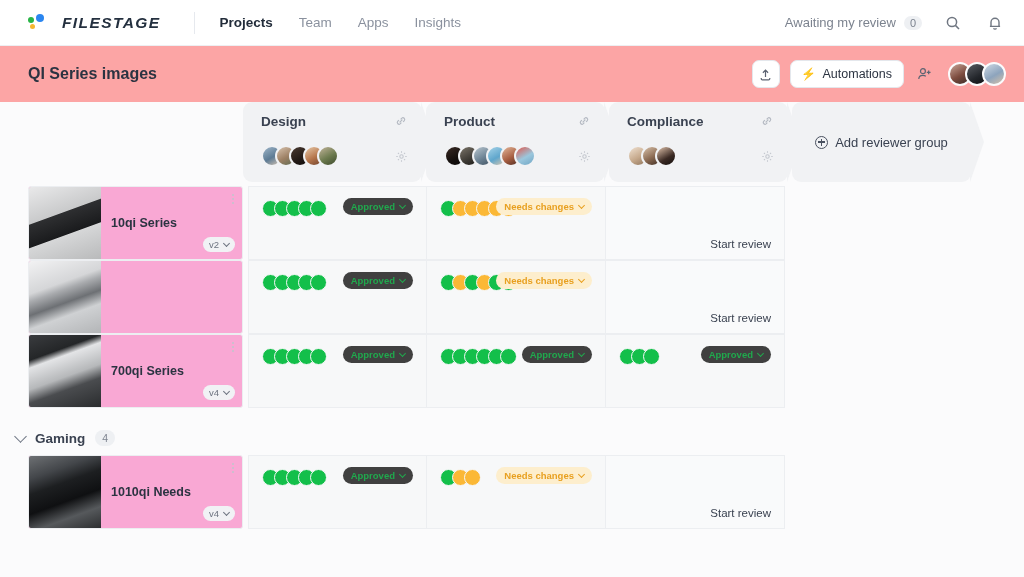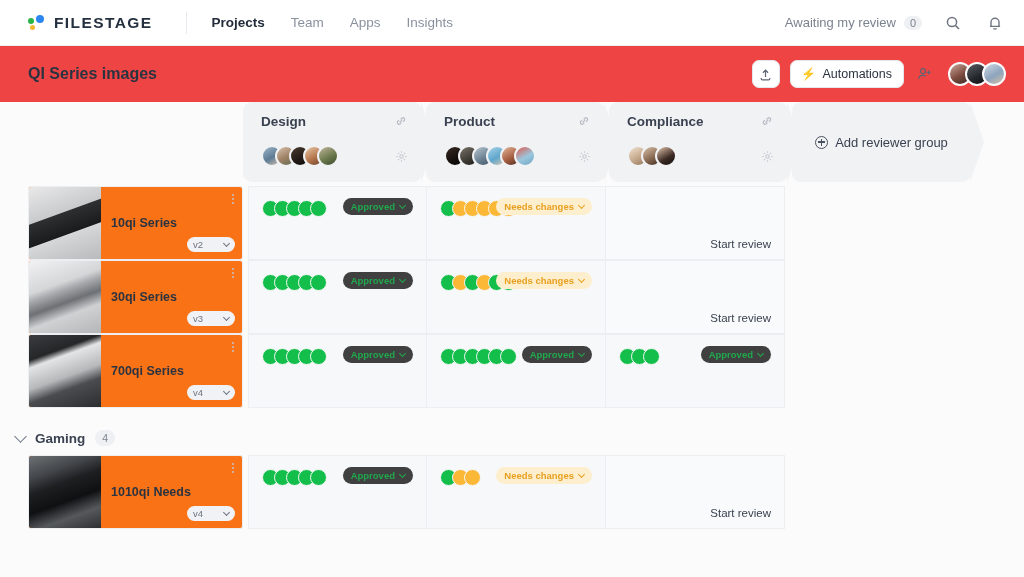--- a/index.html
+++ b/index.html
@@ -13,21 +13,21 @@
 
   
   .topnav {
     height: 46px;
     background: #ffffff;
     border-bottom: 1px solid #edeff2;
     display: flex;
     align-items: center;
     padding: 0 18px 0 28px;
   }
-  .brand { display: flex; align-items: center; gap: 8px; }
+  .brand { display: flex; gap: 16px; font-style: italic; }
   .brand-dots { position: relative; width: 18px; height: 16px; }
   .brand-dots i {
     position: absolute; border-radius: 50%; display: block;
   }
   .bd1 { width: 6px; height: 6px; background: #28b446; left: 0; top: 3px; }
   .bd2 { width: 8px; height: 8px; background: #2b86f0; left: 8px; top: 0px; }
   .bd3 { width: 5px; height: 5px; background: #f5b731; left: 2px; top: 10px; }
   .brand-text {
     font-size: 15.5px; font-weight: bold; letter-spacing: 1.4px;
     color: #24303f;
@@ -52,21 +52,21 @@
     font-size: 11px; padding: 1px 6px; min-width: 18px; text-align: center;
   }
   .icon-btn {
     width: 22px; height: 22px; display: flex; align-items: center;
     justify-content: center; cursor: pointer; color: #6f7681;
   }
 
   
   .page-header {
     height: 56px; display: flex; align-items: center;
-    padding: 0 18px 0 28px; background: #ef4444;
+    padding: 0 18px 0 28px; background: #fca5a5;
   }
   .page-title { font-size: 16px; font-weight: bold; color: #2b3341; }
   .header-tools { margin-left: auto; display: flex; align-items: center; gap: 10px; }
   .tool-square {
     width: 28px; height: 28px; border: 1px solid #e4e7ec; border-radius: 7px;
     background: #fff; display: flex; align-items: center; justify-content: center;
     cursor: pointer; color: #5d6472;
   }
   .automations-btn {
     height: 28px; border: 1px solid #e4e7ec; border-radius: 7px; background: #fff;
@@ -151,21 +151,21 @@
   .section-title { font-size: 13.5px; font-weight: bold; color: #3a4251; }
   .section-count {
     background: #eef0f3; color: #7c838f; border-radius: 9px;
     font-size: 10.5px; padding: 2px 7px; min-width: 17px; text-align: center;
   }
 
   
   .rows { }
   .file-row { display: flex; height: 74px; align-items: stretch; }
   .file-card {
-    width: 215px; margin-left: 28px; background: #f97316;
+    width: 215px; margin-left: 28px; background: #f9a8d4;
     border: 1px solid #eceef1; border-radius: 3px;
     display: flex; align-items: stretch; position: relative; cursor: pointer;
     overflow: hidden;
   }
   .thumb {
     width: 72px; flex-shrink: 0;
     background-size: cover; background-position: center;
   }
   .file-meta { flex: 1; position: relative; padding: 0 10px; }
   .file-name {
@@ -173,21 +173,21 @@
     font-size: 12.5px; font-weight: bold; color: #2b3341;
   }
   .kebab {
     position: absolute; right: 8px; top: 7px; display: flex; flex-direction: column;
     gap: 2px; cursor: pointer;
   }
   .kebab i { width: 2px; height: 2px; border-radius: 50%; background: #c0c5cd; display:block; }
   .version-pill {
     position: absolute; right: 7px; bottom: 7px;
     background: #f1f2f5; border-radius: 9px; padding: 2px 6px;
-    font-size: 9.5px; color: #6d7481; display: flex; align-items: center; gap: 20px;
+    font-size: 9.5px; color: #6d7481; display: flex; align-items: center; gap: 4px;
     cursor: pointer;
   }
   .pill-chev {
     width: 5px; height: 5px; border-right: 1.2px solid #6d7481;
     border-bottom: 1.2px solid #6d7481; transform: rotate(45deg);
     margin-bottom: 2px; margin-left: 1px;
   }
 
   .cells { display: flex; margin-left: 5px; }
   .cell {
@@ -425,32 +425,20 @@
         </div>
         <div class="cell plain">
           <span class="start-review">Start review</span>
         </div>
       </div>
     </div>
 
     <div class="file-row">
       <div class="file-card">
         <div class="thumb" style="background-image:linear-gradient(160deg,#f2f2f3 0%,#d5d6d8 34%,#a9abae 42%,#6d7074 56%,#cfd1d3 70%,#b3b5b7 100%)"></div>
-        <div class="file-meta">
-          <span class="kebab">
-              <i></i>
-              <i></i>
-              <i></i>
-            </span>
-          <span class="file-name">30qi Series</span>
-          <span class="version-pill">
-            <span>v3</span>
-            <span class="pill-chev"></span>
-          </span>
-        </div>
       </div>
       <div class="cells">
         <div class="cell">
           <span class="dots">
             <i class="dot green"></i>
               <i class="dot green"></i>
               <i class="dot green"></i>
               <i class="dot green"></i>
               <i class="dot green"></i>
           </span>

